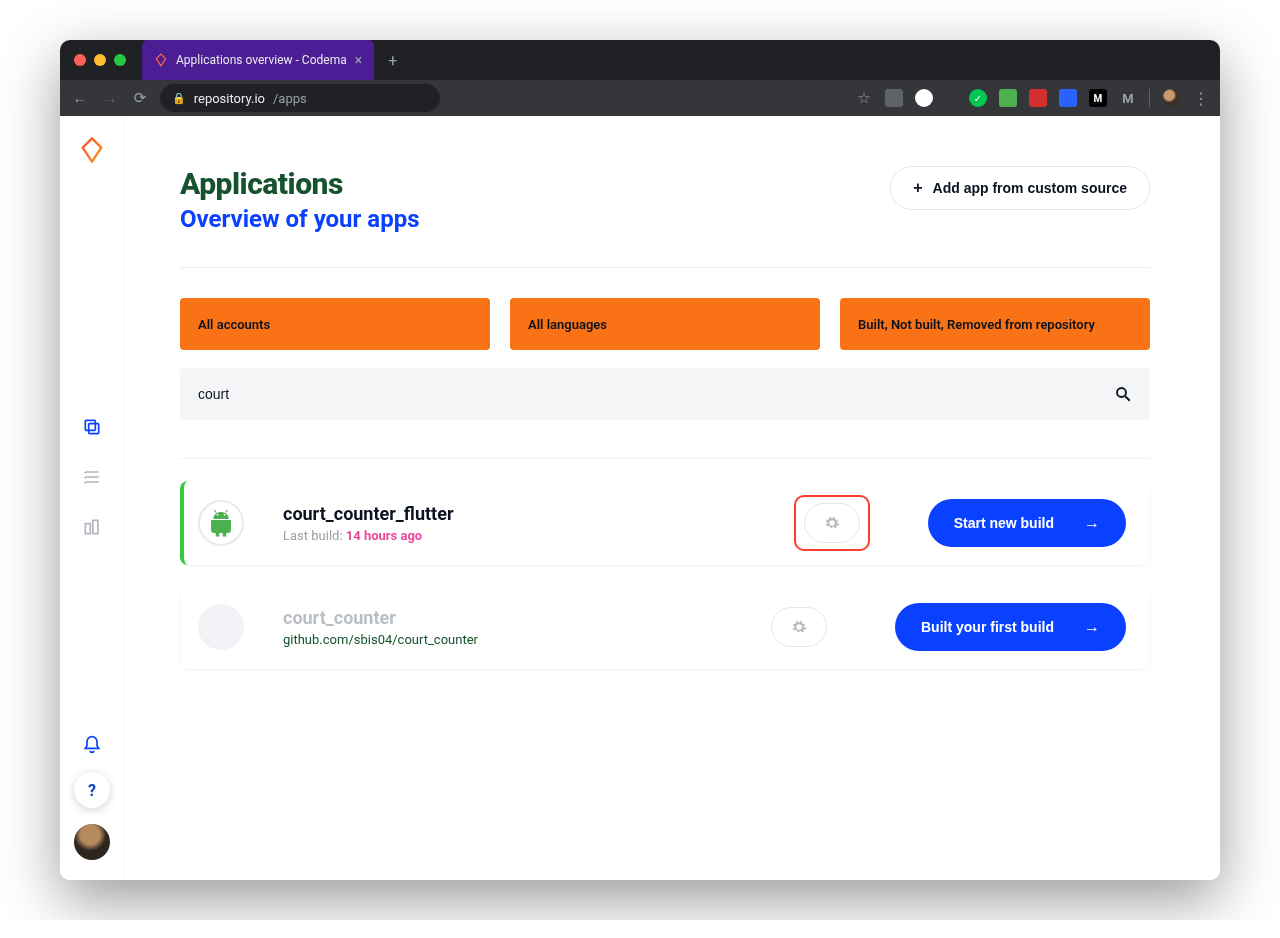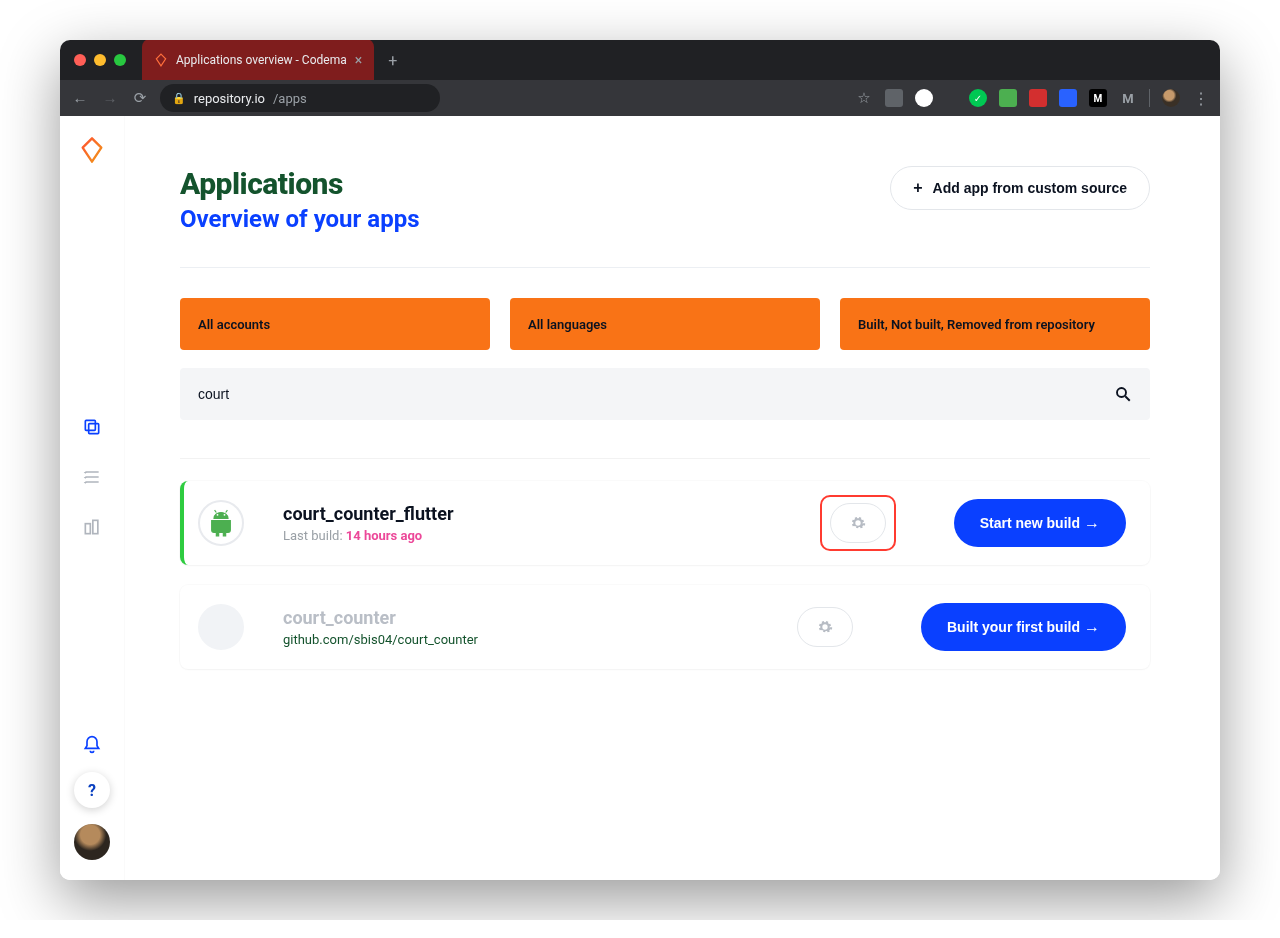--- a/index.html
+++ b/index.html
@@ -25,21 +25,21 @@
     height: 40px;
     display: flex;
     align-items: center;
     padding: 0 8px;
   }
   .traffic { display:flex; gap:8px; margin-right:16px; margin-left:6px;}
   .tl { width:12px; height:12px; border-radius:50%; }
   .tl.r { background:#ff5f57; } .tl.y { background:#febc2e; } .tl.g { background:#28c840; }
   .tab {
     display:flex; align-items:center; gap:8px;
-    background:#7f1d1d; height:42px; padding:0 12px;
+    background:#4c1d95; height:42px; padding:0 12px;
     border-radius:8px 8px 0 0; color:#e8eaed; font-size:12px;
     min-width: 220px;
   }
   .tab .fav { width:14px; height:14px; }
   .tab .close { color:#9aa0a6; font-size:14px; margin-left:auto;}
   .newtab { color:#9aa0a6; margin-left:14px; font-size:16px; }
   .addr-bar {
     background:#35363a; height:36px; display:flex; align-items:center;
     padding:0 10px; gap:10px; color:#9aa0a6;
   }
@@ -138,21 +138,21 @@
     width:56px; height:40px; border-radius:20px; border:1px solid #e3e6ea;
     display:flex; align-items:center; justify-content:center; background:#fff;
   }
   .gear-btn svg { width:16px; height:16px; color:#b7bcc4;}
   .highlight-box {
     position:absolute; top:-8px; left:-10px; right:-10px; bottom:-8px;
     border:2px solid #ff3b30; border-radius:10px; pointer-events:none;
   }
   .start-btn {
     background:#0a40ff; color:#fff; height:48px; border-radius:24px;
-    padding:0 26px; display:flex; align-items:center; gap:4px;
+    padding:0 26px; display:flex; align-items:center; gap:30px;
     font-size:14px; font-weight:700; border:none;margin-left:48px;
   }
   .start-btn .arrow { font-size:16px;}
   svg { display:block; }
 </style>
 </head>
 <body>
 
 <div class="window">
 

